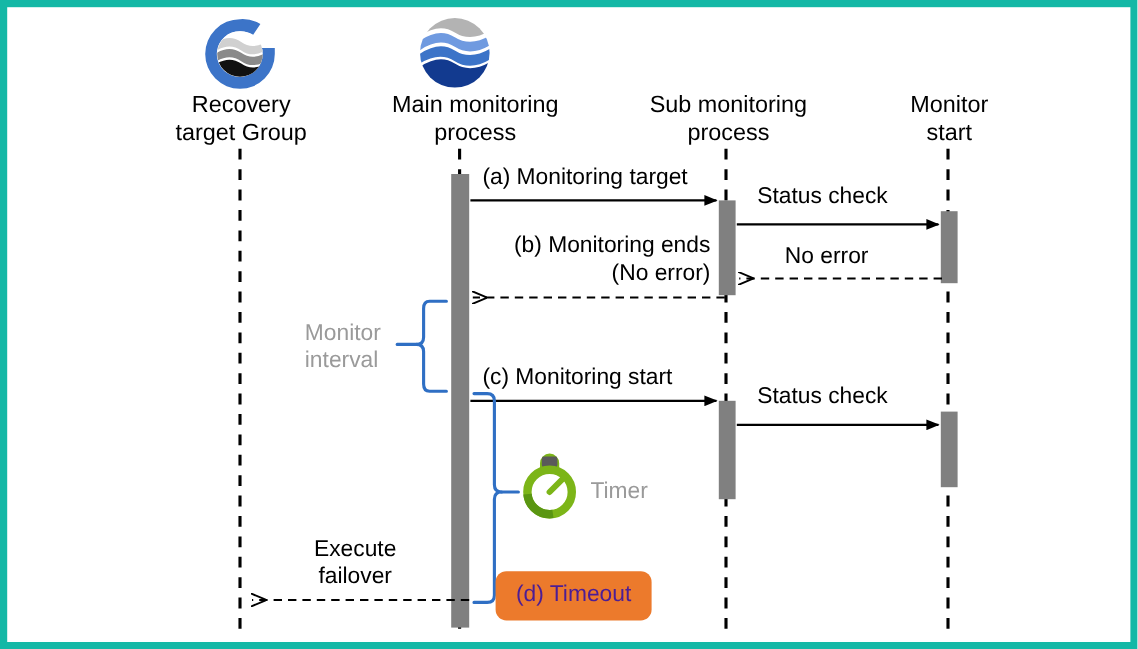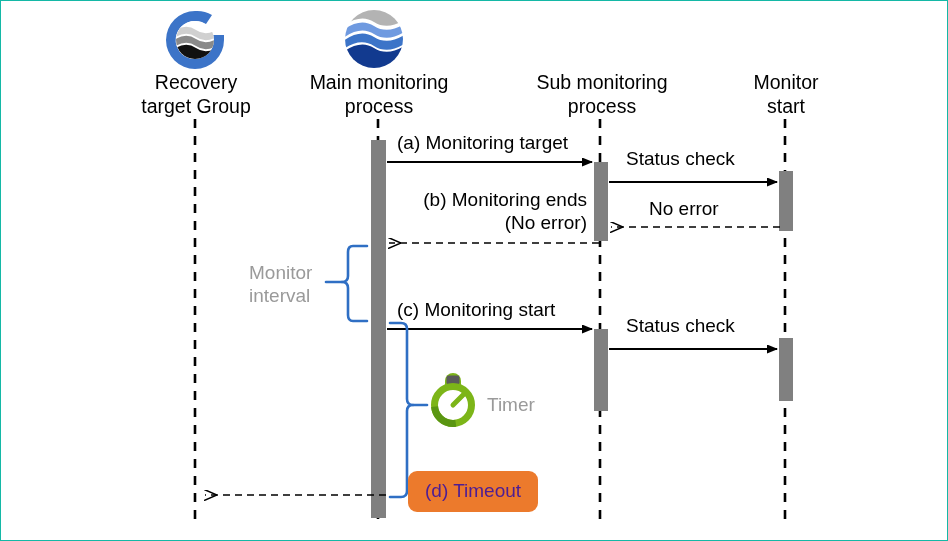--- a/index.html
+++ b/index.html
@@ -8,21 +8,21 @@
     background: #ffffff;
   }
   body {
     font-family: "Liberation Sans", sans-serif;
   }
   #canvas {
     position: relative;
     width: 948px;
     height: 541px;
     background: #ffffff;
-    border: 1px solid #14b8a6;
+    border: 6px solid #14b8a6;
     box-sizing: border-box;
     overflow: hidden;
   }
   #diagram-svg {
     position: absolute;
     left: 0;
     top: 0;
   }
   .lbl {
     position: absolute;
@@ -145,21 +145,21 @@
 
       <line x1="21" y1="32" x2="33" y2="20" stroke="#7cb518" stroke-width="5" stroke-linecap="round"></line>
     </g>
   </svg>
 
   <div class="lbl hdr" style="left:110px; top:69px; width:170px;">
     <div>Recovery</div>
     <div>target Group</div>
   </div>
 
-  <div class="lbl hdr" style="left:288px; top:69px; width:180px;">
+  <div class="lbl hdr" style="left:300px; top:69px; width:180px;">
     <div>Main monitoring</div>
     <div>process</div>
   </div>
 
   <div class="lbl hdr" style="left:512px; top:69px; width:178px;">
     <div>Sub monitoring</div>
     <div>process</div>
   </div>
 
   <div class="lbl hdr" style="left:715px; top:69px; width:140px;">
@@ -175,20 +175,24 @@
 
   <div class="lbl" style="left:390px; top:187px; width:196px; text-align:right;">
     <div>(b) Monitoring ends</div>
     <div>(No error)</div>
   </div>
 
   <div class="lbl" style="left:396px; top:297px;">(c) Monitoring start</div>
 
   <div class="lbl" style="left:625px; top:313px;">Status check</div>
 
+  <div class="lbl" style="left:205px; top:440px; width:170px; text-align:center;">
+    <div>Execute</div>
+    <div>failover</div>
+  </div>
 
   <div class="lbl gray-lbl" style="left:248px; top:260px; width:72px; text-align:left;">
     <div>Monitor</div>
     <div>interval</div>
   </div>
 
   <div class="lbl gray-lbl" style="left:486px; top:392px;">Timer</div>
 
   <div class="timeout-badge" style="left:407px; top:470px;">(d) Timeout</div>
 

